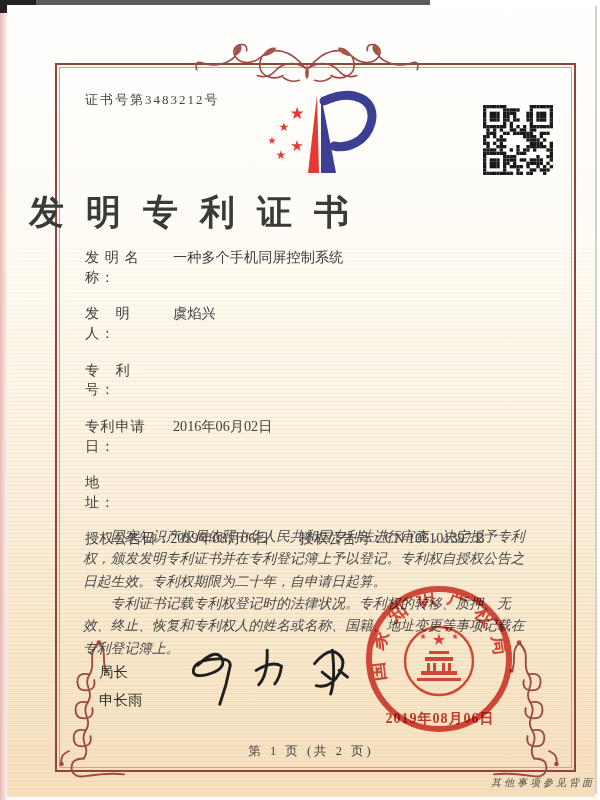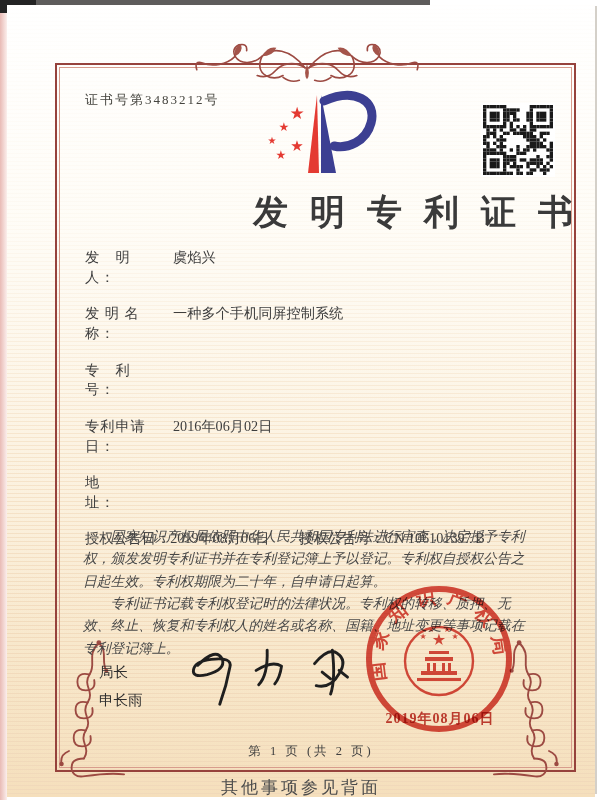--- a/index.html
+++ b/index.html
@@ -27,21 +27,21 @@
   .frame::after{content:"";position:absolute;inset:2px;border:1px solid #d89c8c;pointer-events:none;}
   .ornament-top{position:absolute;left:185px;top:33px;width:230px;height:52px;}
   .flourish{position:absolute;width:84px;height:148px;}
   .flourish.bl{left:34px;top:630px;}
   .flourish.br{left:486px;top:630px;transform:scaleX(-1);}
   
   .cert-no{position:absolute;left:78px;top:86px;font-size:13px;letter-spacing:2px;color:#45443e;}
   .logo{position:absolute;left:250px;top:84px;width:122px;height:94px;}
   .qr{position:absolute;left:474px;top:98px;width:70px;height:70px;background:#fff;padding:2px;}
   .qr svg{display:block;width:100%;height:100%;}
-  .title{position:absolute;left:0;right:0;top:184px;text-align:right;
+  .title{position:absolute;left:0;right:0;top:184px;text-align:left;
     font-size:35px;font-weight:600;color:#3a3a3a;letter-spacing:22px;text-indent:22px;}
   
   .fields{position:absolute;left:78px;top:243px;width:450px;font-size:14.2px;color:#3e3e3e;}
   .frow{display:flex;margin-bottom:16.5px;line-height:1.4;}
   .frow .lbl{flex:0 0 88px;letter-spacing:1px;}
   .frow .val{flex:1;}
   .grant-row{display:flex;align-items:center;}
   .grant-row .pair2{margin-left:30px;}
   
   .paras{position:absolute;left:76px;top:481px;width:452px;font-size:13.8px;line-height:1.62;
@@ -49,22 +49,22 @@
   .paras p{margin:0;text-indent:2em;}
   
   .signer{position:absolute;left:92px;top:653px;font-size:14.5px;line-height:1.95;color:#2f2f2f;}
   .signature{position:absolute;left:162px;top:616px;width:220px;height:92px;}
   .seal{position:absolute;left:356px;top:578px;width:152px;height:152px;opacity:.9;mix-blend-mode:multiply;}
   .seal-date{position:absolute;left:358px;top:705px;width:150px;text-align:center;
     font-size:14px;color:#c2423a;letter-spacing:1px;font-weight:bold;mix-blend-mode:multiply;}
   
   .page-info{position:absolute;left:0;right:0;top:738px;text-align:center;font-size:12.5px;
     letter-spacing:3px;color:#3f3f3f;padding-left:20px;}
-  .back-note{position:absolute;left:0;right:0;top:771px;text-align:center;font-size:17px;
-    color:#4c4c4c;letter-spacing:3px;}
+  .back-note{position:absolute;left:0;right:0;top:771px;text-align:right;font-size:10px;
+    color:#4c4c4c;font-style:italic;letter-spacing:3px;}
 </style>
 </head>
 <body>
 
 <div class="scan-strip-left"></div>
 <div class="scan-bar-top"></div>
 <div class="scan-corner"></div>
 <div class="scan-line-right"></div>
 
 <div class="paper">
@@ -388,26 +388,26 @@
           <rect x="42" y="60" width="3" height="3"></rect>
           <rect x="54" y="60" width="3" height="3"></rect>
         </g>
       </svg>
     </div>
 
   <div class="title">发明专利证书</div>
 
   <div class="fields">
     <div class="frow">
+      <span class="lbl">发 明 名 称：</span>
+      <span class="val">一种多个手机同屏控制系统</span>
+    </div>
+    <div class="frow">
       <span class="lbl">发　明　人：</span>
       <span class="val">虞焰兴</span>
-    </div>
-    <div class="frow">
-      <span class="lbl">发 明 名 称：</span>
-      <span class="val">一种多个手机同屏控制系统</span>
     </div>
     <div class="frow">
       <span class="lbl">专　利　号：</span>
     </div>
     <div class="frow">
       <span class="lbl">专利申请日：</span>
       <span class="val">2016年06月02日</span>
     </div>
     <div class="frow">
       <span class="lbl">地　　　址：</span>

